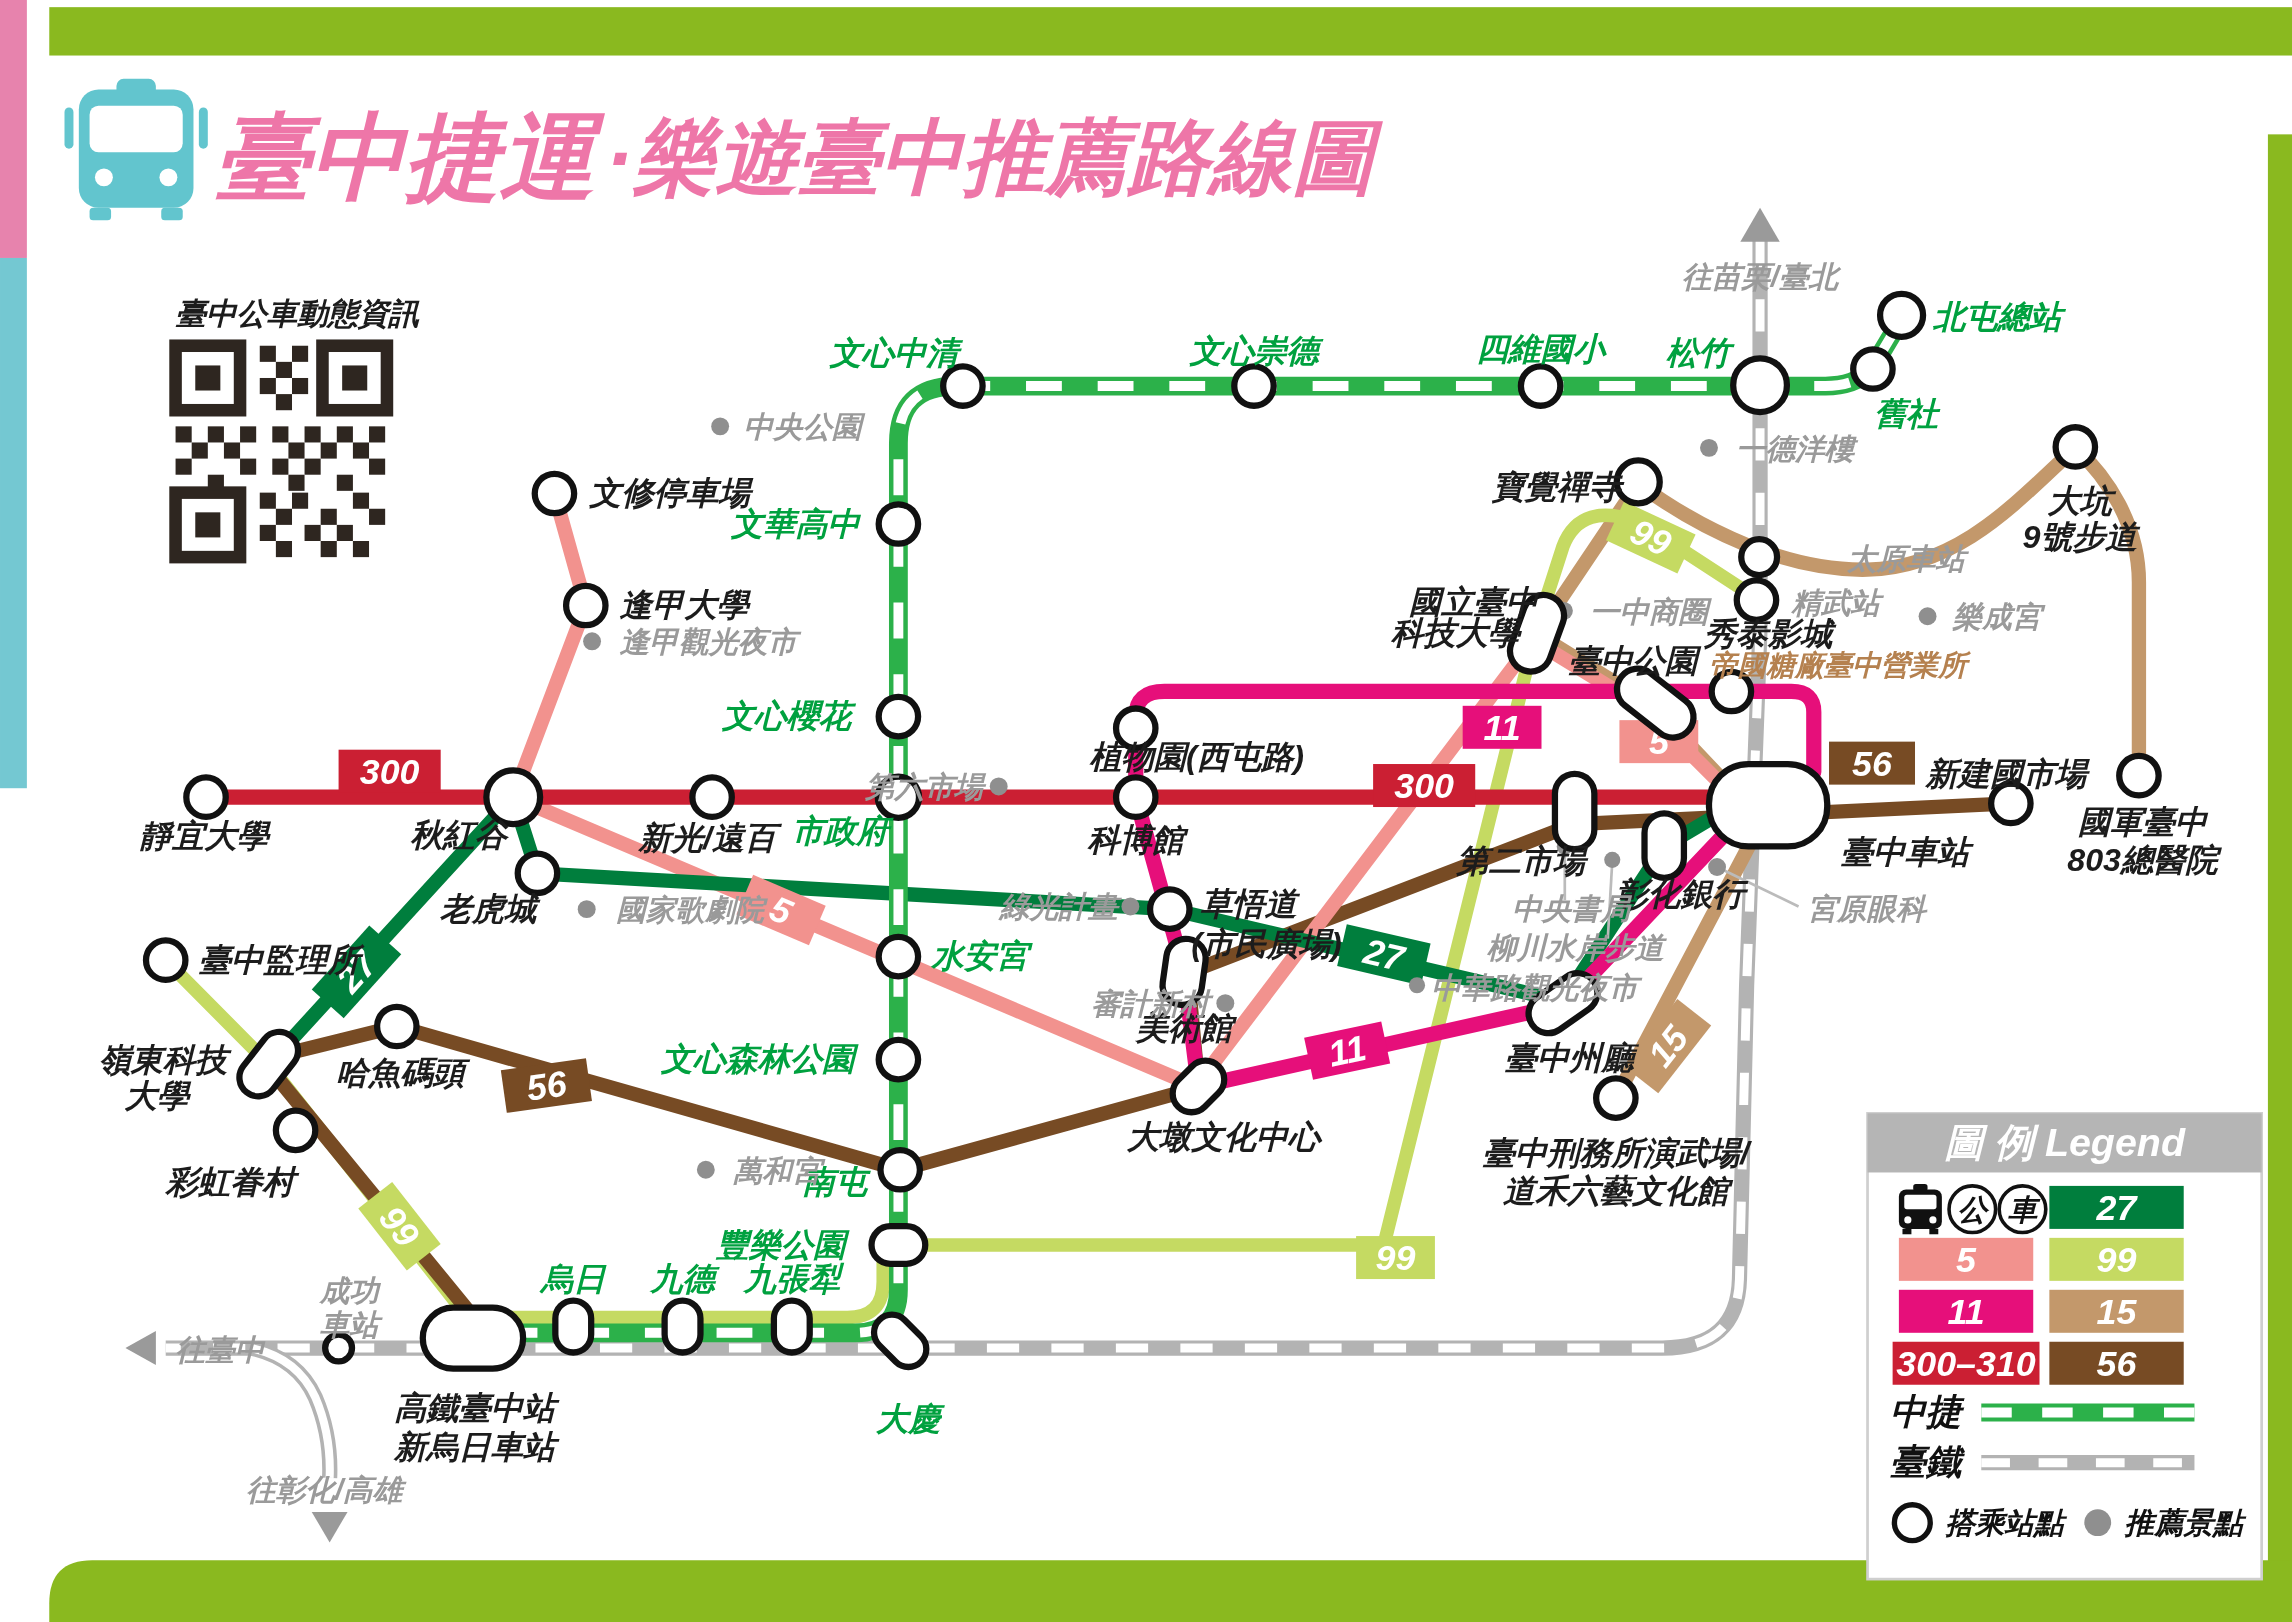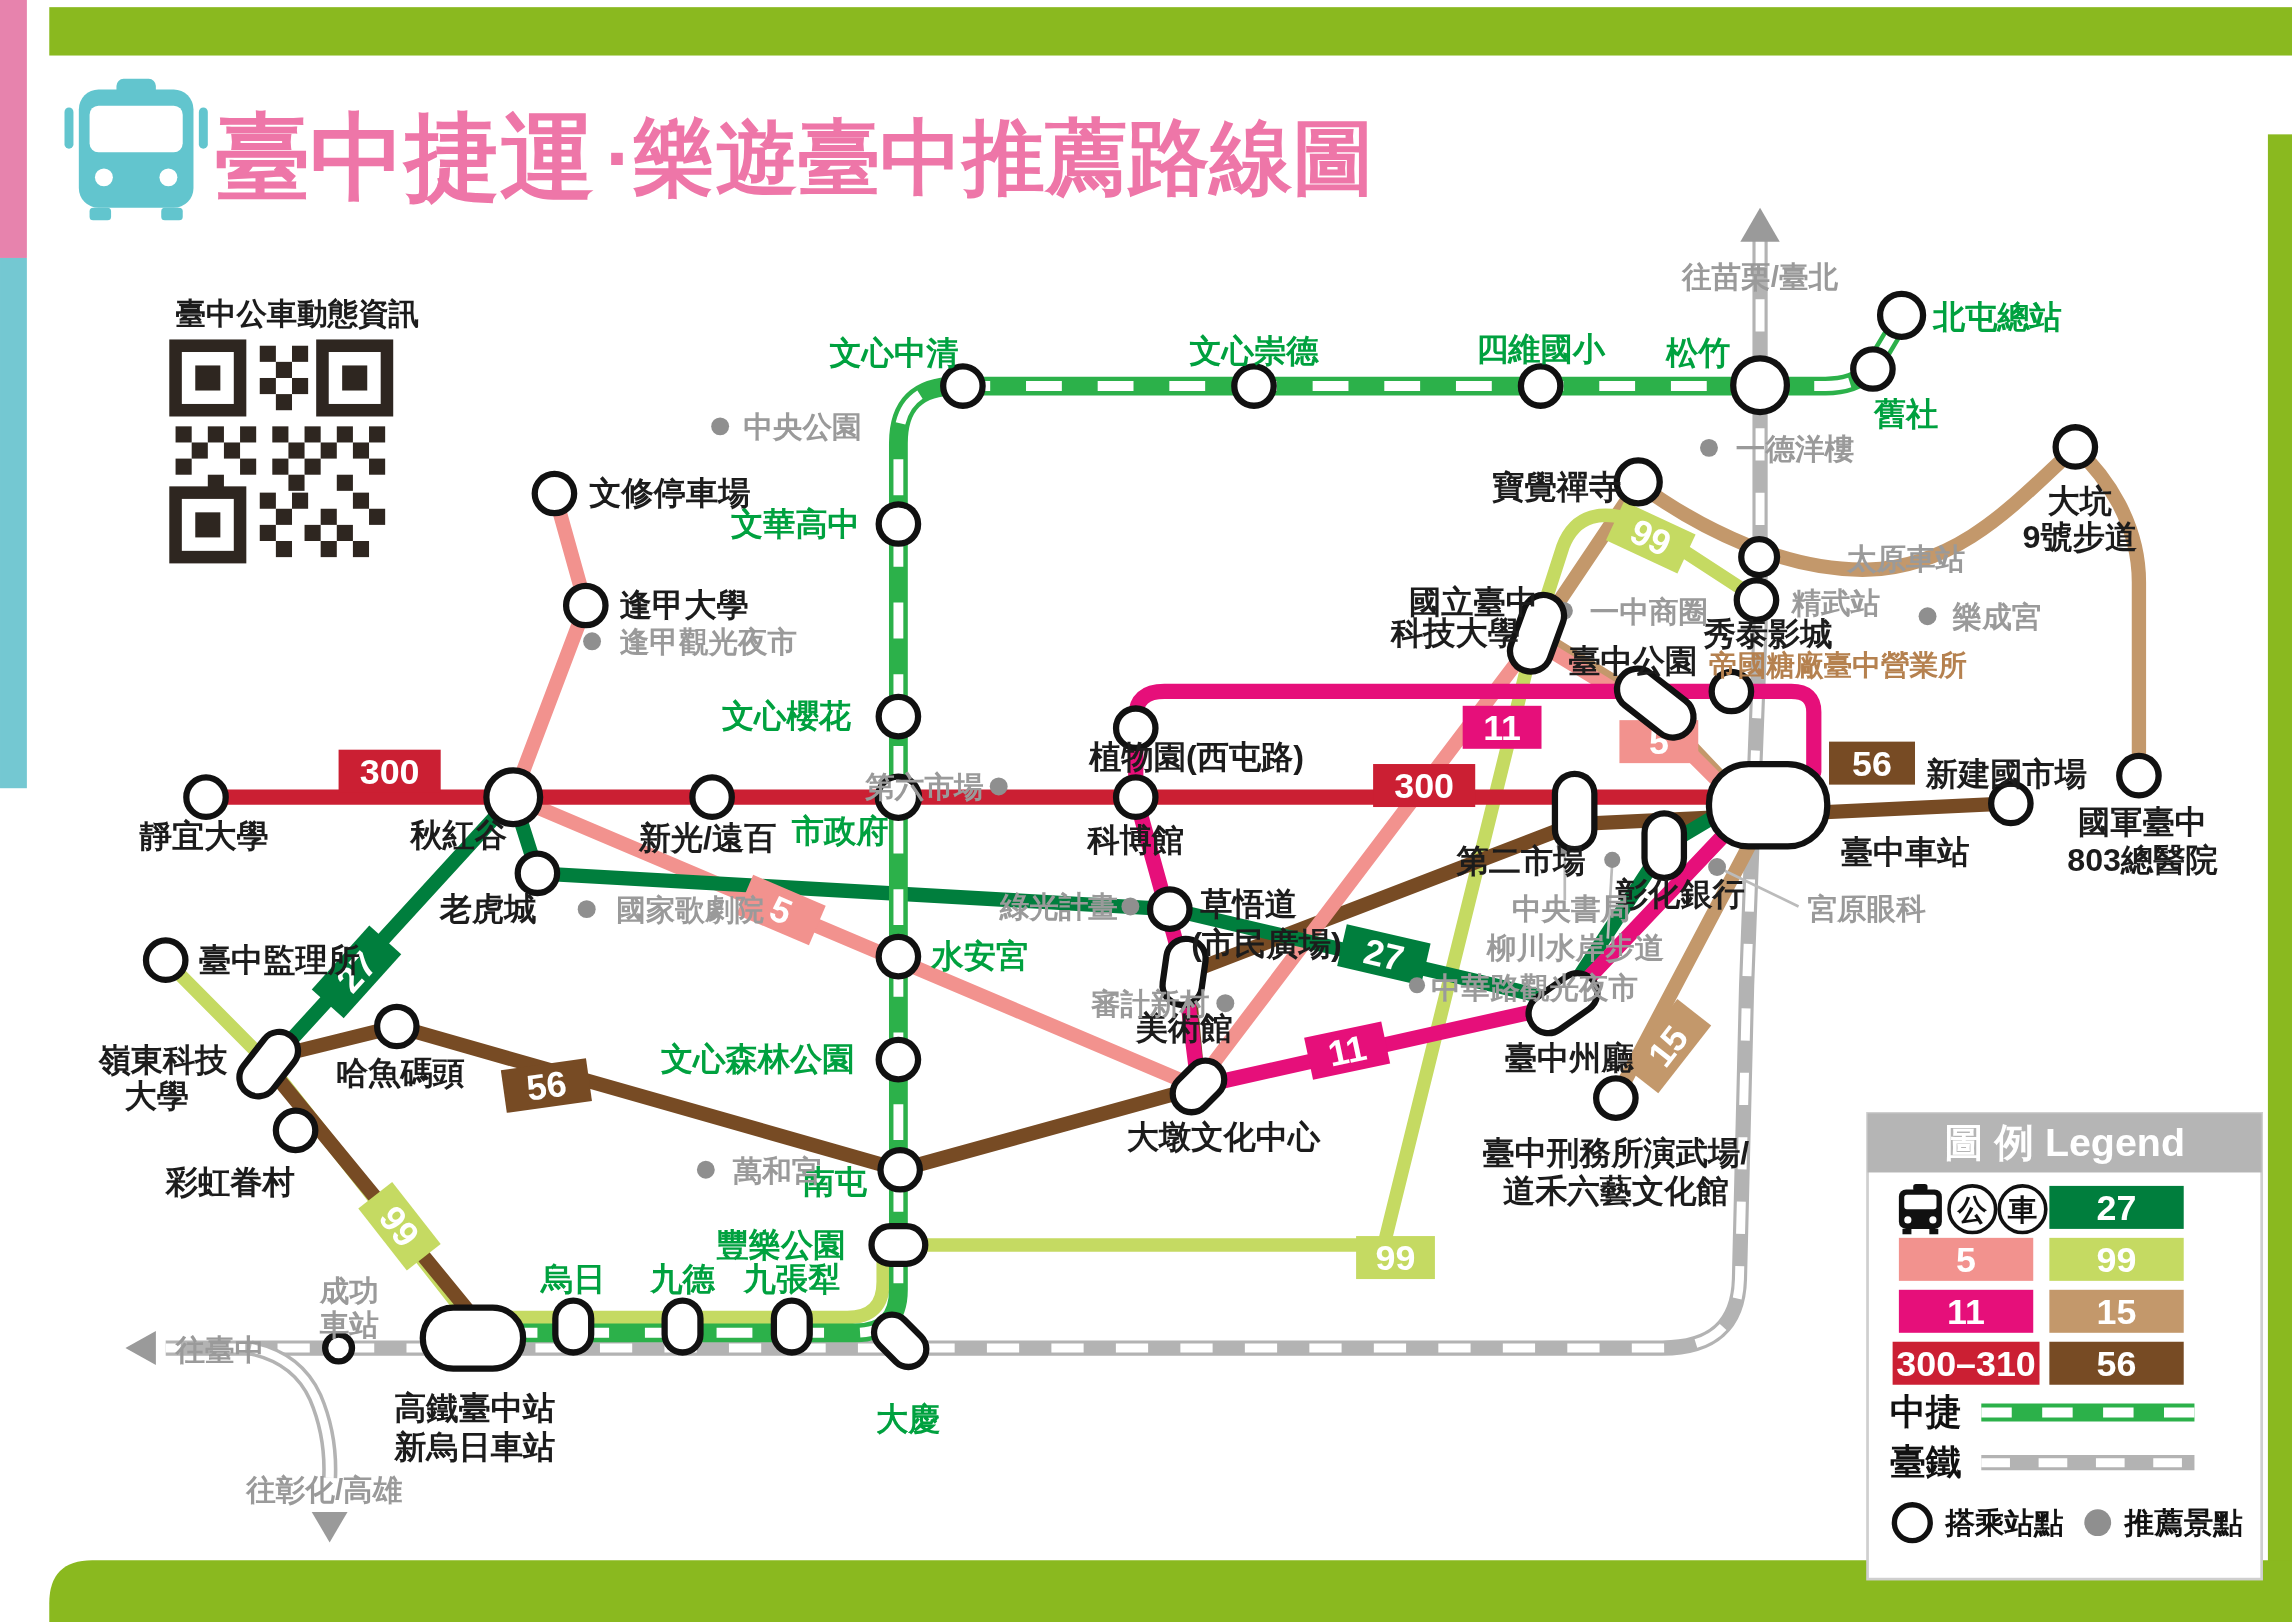--- a/index.html
+++ b/index.html
@@ -1,16 +1,16 @@
 <!DOCTYPE html>
 <html style="font-size:14.3px"><head>
 <meta charset="utf-8">
 <style>
   html,body{margin:0;padding:0;background:#fff;}
-  #page{position:relative;width:2293px;height:1623px;background:#fff;overflow:hidden;}
+  #page{position:relative;width:2293px;height:1623px;background:#fff;overflow:hidden;font-style:italic;}
   svg{position:absolute;left:0;top:0;}
   text{font-family:"Liberation Sans","DejaVu Sans",sans-serif;font-weight:bold;font-size:36px;text-anchor:middle;}
   .g{fill:#00a13f}
   .k{fill:#1c1c1c}
   .gy{fill:#9a9a9a;font-size:33px}
   .tn{fill:#b5814f;font-size:32px}
   .s{text-anchor:start}
   .e{text-anchor:end}
   .badge{fill:#ffffff;font-size:40px}
   .st{fill:#ffffff;stroke:#111111;stroke-width:7}

